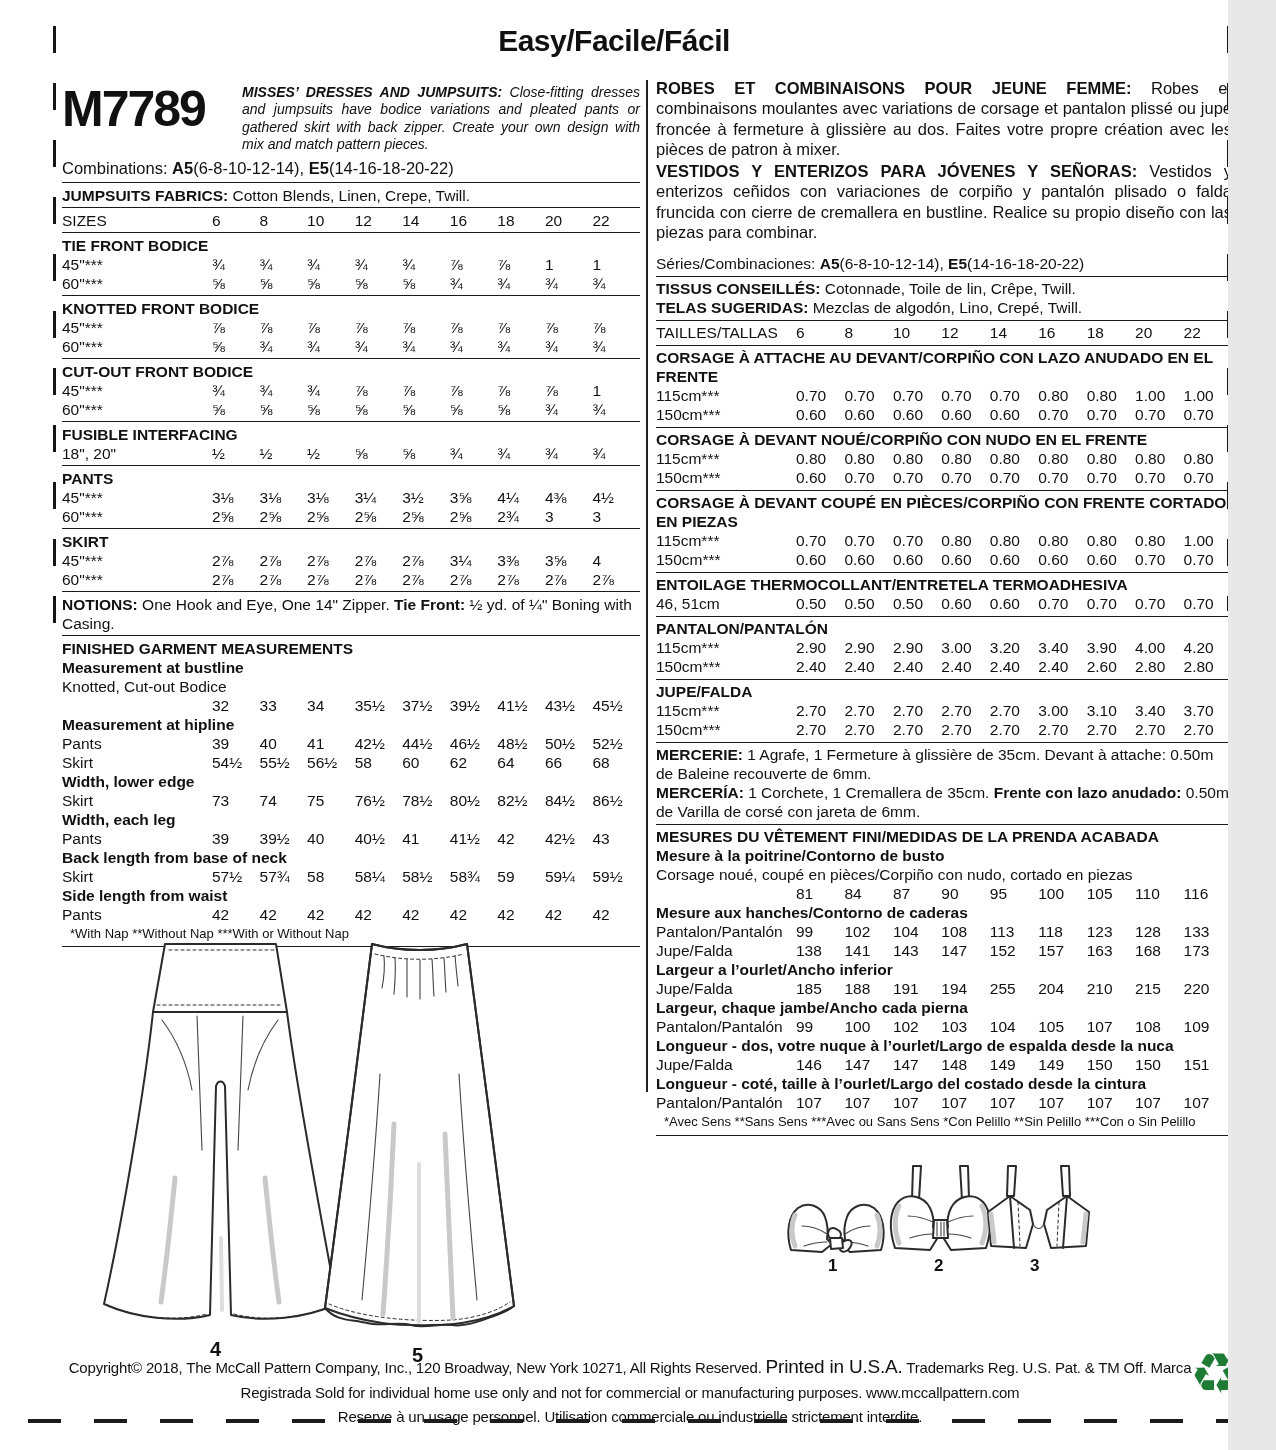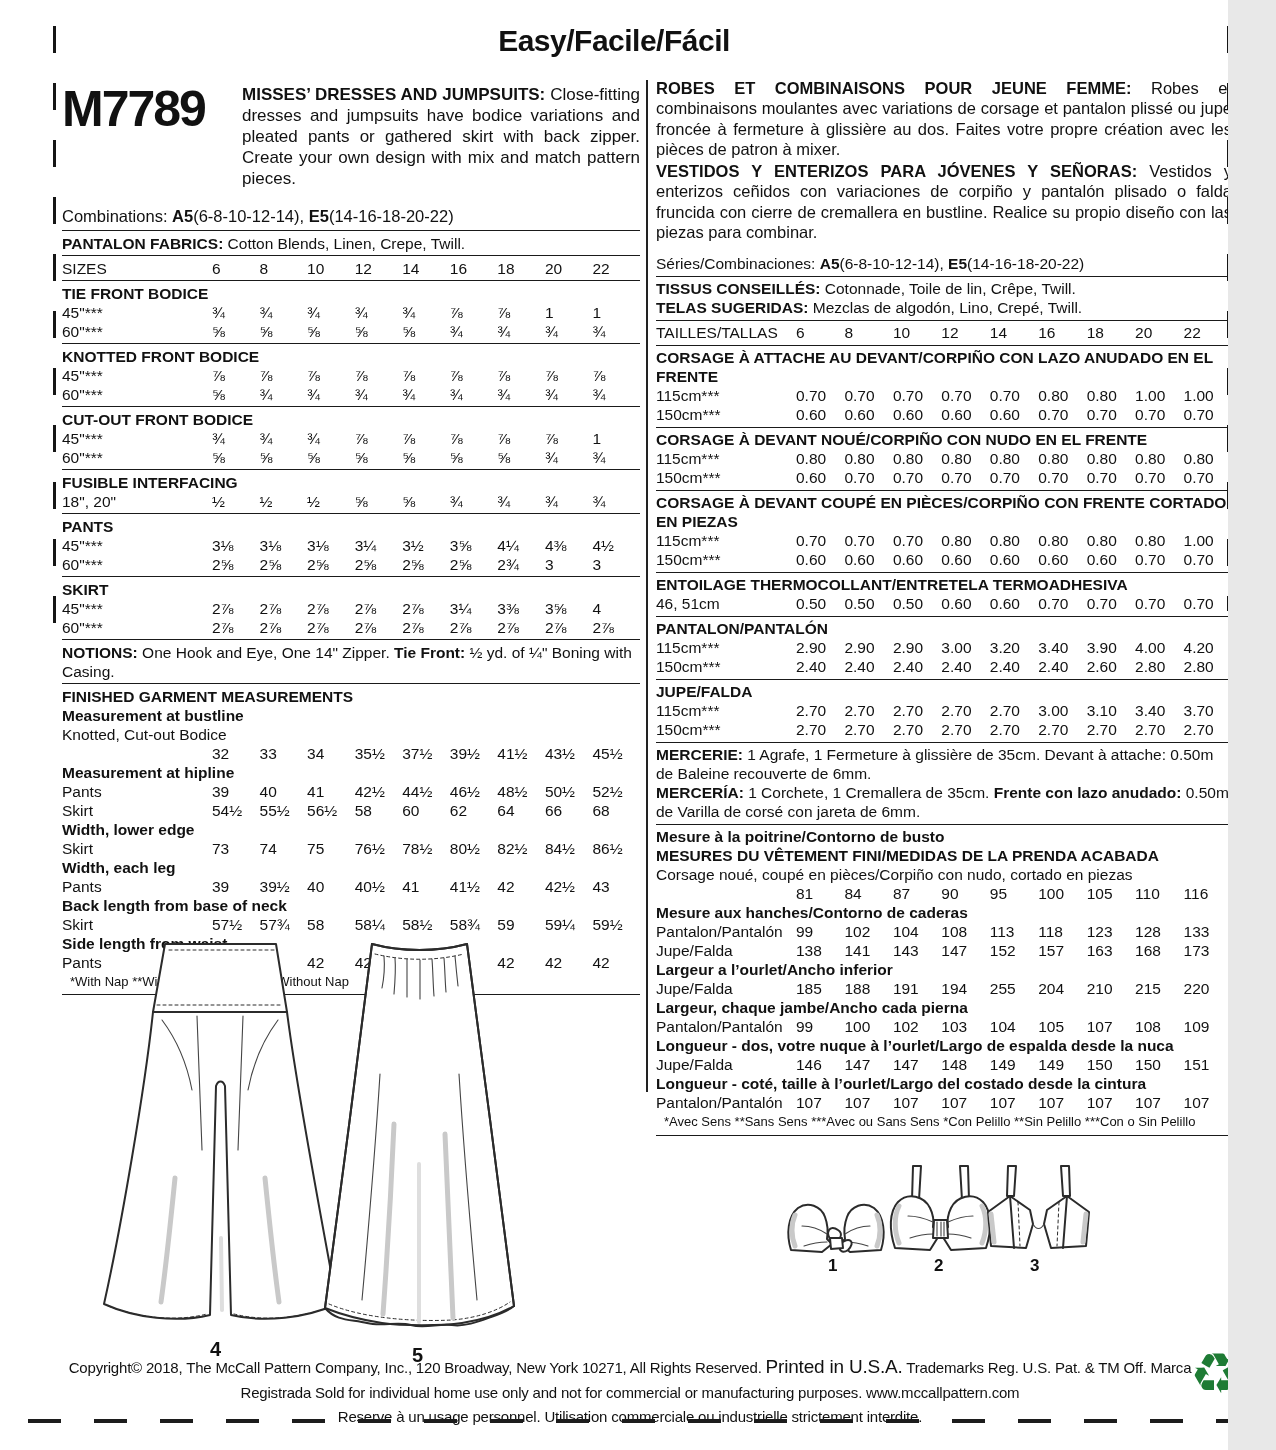--- a/index.html
+++ b/index.html
@@ -14,23 +14,23 @@
     background:repeating-linear-gradient(180deg,#161616 0 27px,transparent 27px 57px);}
   .cutline{position:absolute;left:28px;top:1419px;width:1212px;height:4px;
     background:repeating-linear-gradient(90deg,#1c1c1c 0 33px,transparent 33px 66px);}
   .cornermark{position:absolute;width:3px;background:#1c1c1c;}
   .divider{position:absolute;left:646px;top:80px;width:2px;height:1012px;background:#222;}
   
   .colL{position:absolute;left:62px;top:76px;width:578px;}
   .colR{position:absolute;left:656px;top:78px;width:576px;}
   .idrow{display:flex;gap:10px;align-items:flex-start;margin-top:8px;}
   .pnum{font-size:50px;font-weight:bold;letter-spacing:-2px;line-height:1.0;width:170px;flex:none;}
-  .desc{flex:1;font-size:17px;line-height:1.24;text-align:justify;}
+  .desc{flex:1;font-size:14px;line-height:1.24;text-align:justify;font-style:italic;}
   .lead{font-weight:bold;}
-  .combos{margin-top:18px;font-size:16.5px;}
+  .combos{margin-top:6px;font-size:16.5px;}
   .para{font-size:16.5px;line-height:1.23;text-align:justify;margin:0 0 2px 0;}
   
   .ytable{margin-top:4px;font-size:15.5px;line-height:19px;}
   .colR .ytable{margin-top:12px;}
   .hr{border-top:1.6px solid #1a1a1a;margin:2.5px 0;}
   .t-head{font-weight:bold;}
   .t-note{font-size:13px;padding-left:8px;line-height:20px;}
   .t-row{display:grid;grid-template-columns:var(--lw) repeat(9,1fr);}
   .t-cell{text-align:left;}
   .t-label{white-space:nowrap;}
@@ -65,21 +65,21 @@
   <div class="colL">
     <div class="idrow">
       <div class="pnum">M7789</div>
       <div class="desc">
         <span class="lead">MISSES’ DRESSES AND JUMPSUITS:</span><span> Close-fitting dresses and jumpsuits have bodice variations and pleated pants or gathered skirt with back zipper. Create your own design with mix and match pattern pieces.</span>
       </div>
     </div>
     <div class="combos"><span>Combinations: </span><span style="font-weight: bold;">A5</span><span>(6-8-10-12-14), </span><span style="font-weight: bold;">E5</span><span>(14-16-18-20-22)</span></div>
     <div class="ytable" style="--lw:150px">
         <div class="hr"></div>
-        <div class="t-text"><span style="font-weight: bold;">PANTALON FABRICS:</span><span> Cotton Blends, Linen, Crepe, Twill.</span></div>
+        <div class="t-text"><span style="font-weight: bold;">JUMPSUITS FABRICS:</span><span> Cotton Blends, Linen, Crepe, Twill.</span></div>
         <div class="hr"></div>
         <div class="t-row">
           <span class="t-label">SIZES</span>
           <span class="t-cell">6</span>
           <span class="t-cell">8</span>
           <span class="t-cell">10</span>
           <span class="t-cell">12</span>
           <span class="t-cell">14</span>
           <span class="t-cell">16</span>
           <span class="t-cell">18</span>
@@ -496,22 +496,22 @@
           <span class="t-cell">2.70</span>
           <span class="t-cell">2.70</span>
           <span class="t-cell">2.70</span>
           <span class="t-cell">2.70</span>
           <span class="t-cell">2.70</span>
         </div>
         <div class="hr"></div>
         <div class="t-text"><span style="font-weight: bold;">MERCERIE:</span><span> 1 Agrafe, 1 Fermeture à glissière de 35cm. </span><span style="font-weight: normal;">Devant à attache:</span><span> 0.50m de Baleine recouverte de 6mm.</span></div>
         <div class="t-text"><span style="font-weight: bold;">MERCERÍA:</span><span> 1 Corchete, 1 Cremallera de 35cm. </span><span style="font-weight: bold;">Frente con lazo anudado:</span><span> 0.50m de Varilla de corsé con jareta de 6mm.</span></div>
         <div class="hr"></div>
+        <div class="t-head">MESURES DU VÊTEMENT FINI/MEDIDAS DE LA PRENDA ACABADA</div>
         <div class="t-head">Mesure à la poitrine/Contorno de busto</div>
-        <div class="t-head">MESURES DU VÊTEMENT FINI/MEDIDAS DE LA PRENDA ACABADA</div>
         <div class="t-plain">Corsage noué, coupé en pièces/Corpiño con nudo, cortado en piezas</div>
         <div class="t-row">
           <span class="t-label"></span>
           <span class="t-cell">81</span>
           <span class="t-cell">84</span>
           <span class="t-cell">87</span>
           <span class="t-cell">90</span>
           <span class="t-cell">95</span>
           <span class="t-cell">100</span>
           <span class="t-cell">105</span>

